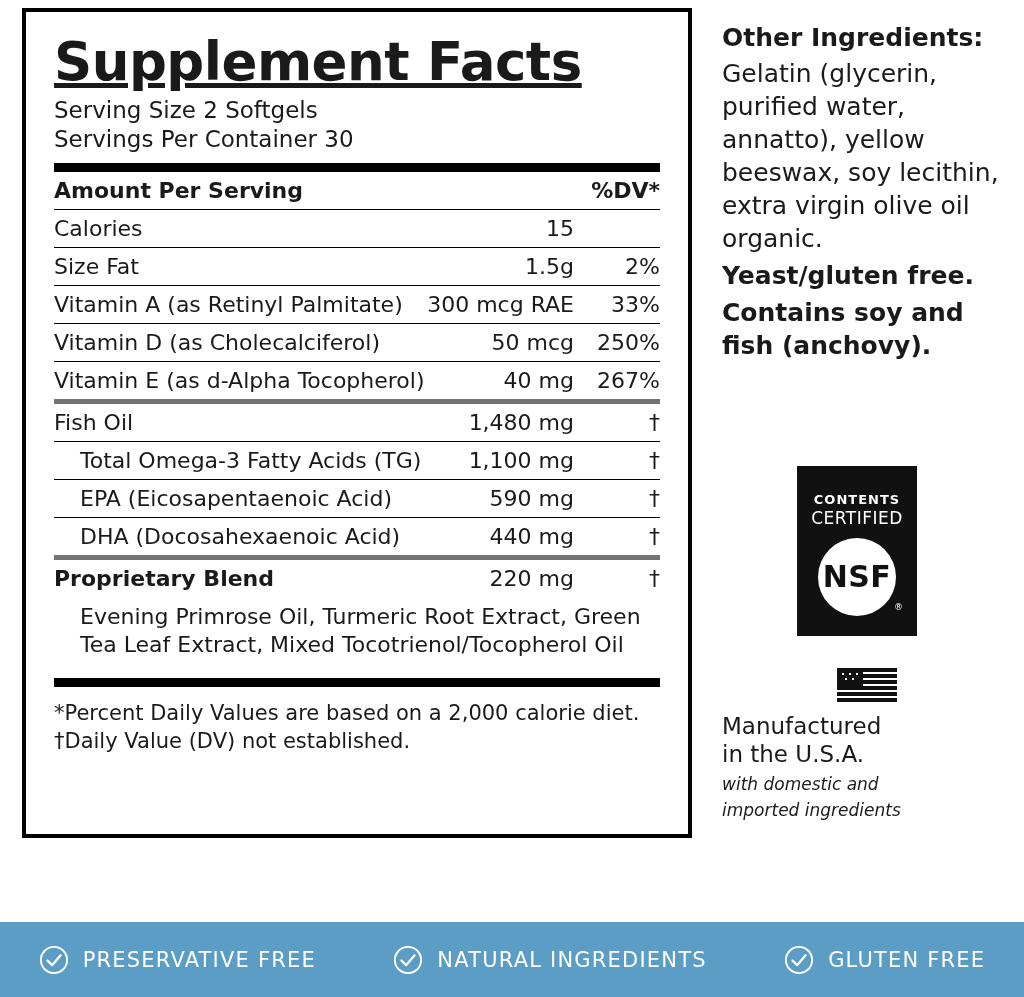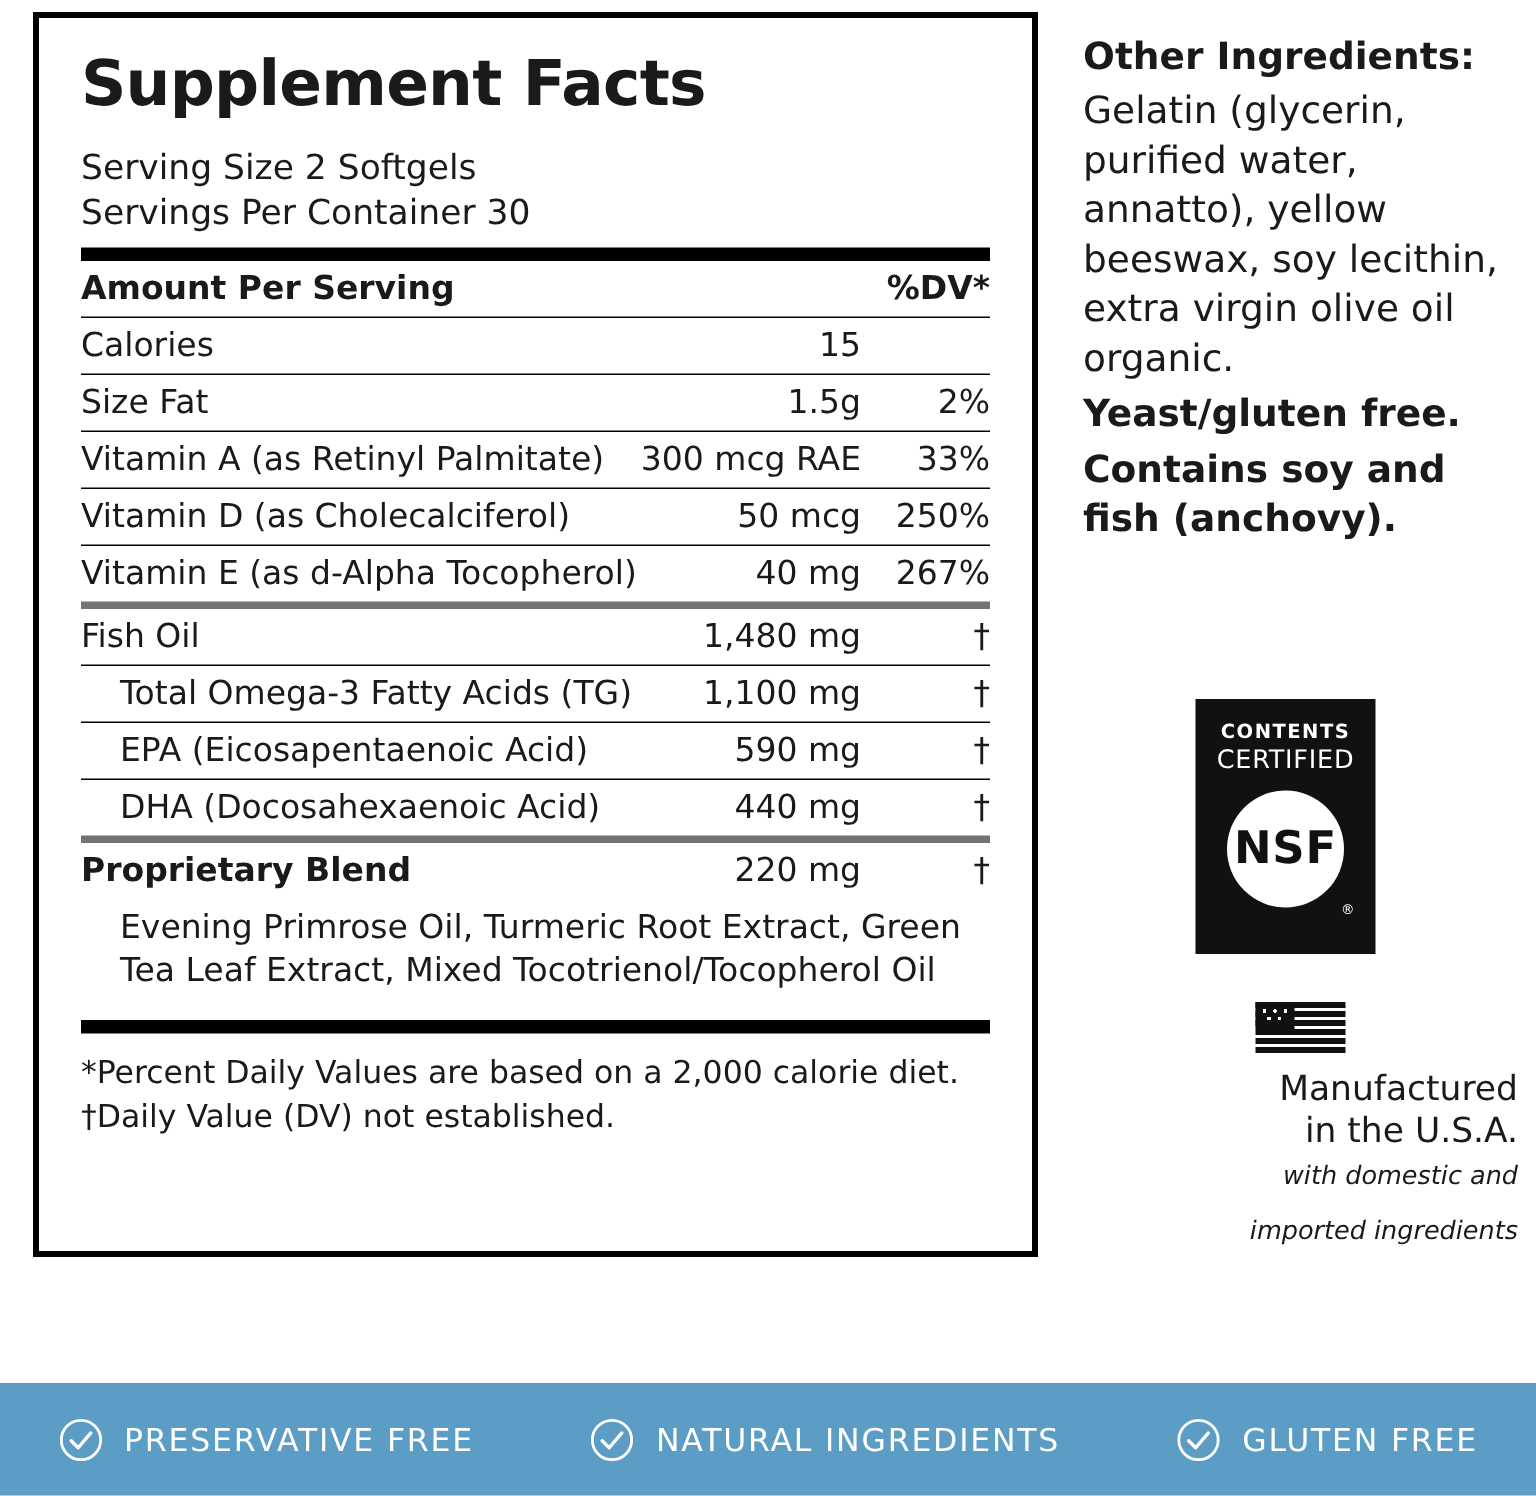--- a/index.html
+++ b/index.html
@@ -30,24 +30,25 @@
     width: 670px;
     height: 830px;
     border: 4px solid #000;
     box-sizing: border-box;
     padding: 20px 28px 10px 28px;
   }
 
   .facts-title {
     font-family: "DejaVu Sans", sans-serif;
     font-weight: bold;
-    font-size: 42px;
+    font-size: 53px;
     line-height: 1.05;
     letter-spacing: -0.5px;
-    margin: 2px 0 20px 0;
+    margin: 2px 0 6px 0;
+    text-decoration: underline;
   }
 
   .serving-line {
     font-size: 23px;
     line-height: 1.28;
   }
 
   .rule-thick {
     border-bottom: 9px solid #000;
     margin-top: 8px;
@@ -114,21 +115,21 @@
   
   .nsf-badge {
     position: absolute;
     left: 797px;
     top: 466px;
     width: 120px;
     height: 170px;
     background: #111;
     color: #fff;
     text-align: center;
-    padding-top: 15px;
+    padding-top: 26px;
     box-sizing: border-box;
   }
   .nsf-contents {
     font-size: 13px;
     font-weight: bold;
     letter-spacing: 1px;
   }
   .nsf-certified {
     font-size: 17px;
     font-weight: normal;
@@ -154,21 +155,21 @@
     font-size: 9px;
     color: #fff;
   }
 
   
   .usa-block {
     position: absolute;
     left: 722px;
     top: 668px;
     width: 290px;
-    text-align: right;
+    text-align: left;
   }
   .flag {
     width: 60px;
     height: 36px;
     margin: 0 auto 8px auto;
     position: relative;
   }
   .flag .stripe {
     height: 4px;
     background: #111;
@@ -345,21 +346,21 @@
       <div class="stripe"></div>
       <div class="stripe"></div>
       <div class="stripe"></div>
       <div class="stripe"></div>
       <div class="stripe"></div>
       <div class="canton"></div>
     </div>
     <div class="usa-line">Manufactured</div>
     <div class="usa-line">in the U.S.A.</div>
     <div class="usa-sub">with domestic and</div>
-    <div class="usa-sub" style="margin-top:16px">imported ingredients</div>
+    <div class="usa-sub" style="margin-top:5px">imported ingredients</div>
   </div>
 
   <div class="banner">
 
     <div class="banner-item">
       <svg class="check-icon" viewBox="0 0 32 32">
         <circle cx="16" cy="16" r="14" fill="none" stroke="#ffffff" stroke-width="2"></circle>
         <polyline points="9,16.5 14,21.5 23,11" fill="none" stroke="#ffffff" stroke-width="2.4" stroke-linecap="round" stroke-linejoin="round"></polyline>
       </svg>
       <span class="banner-label">PRESERVATIVE FREE</span>

